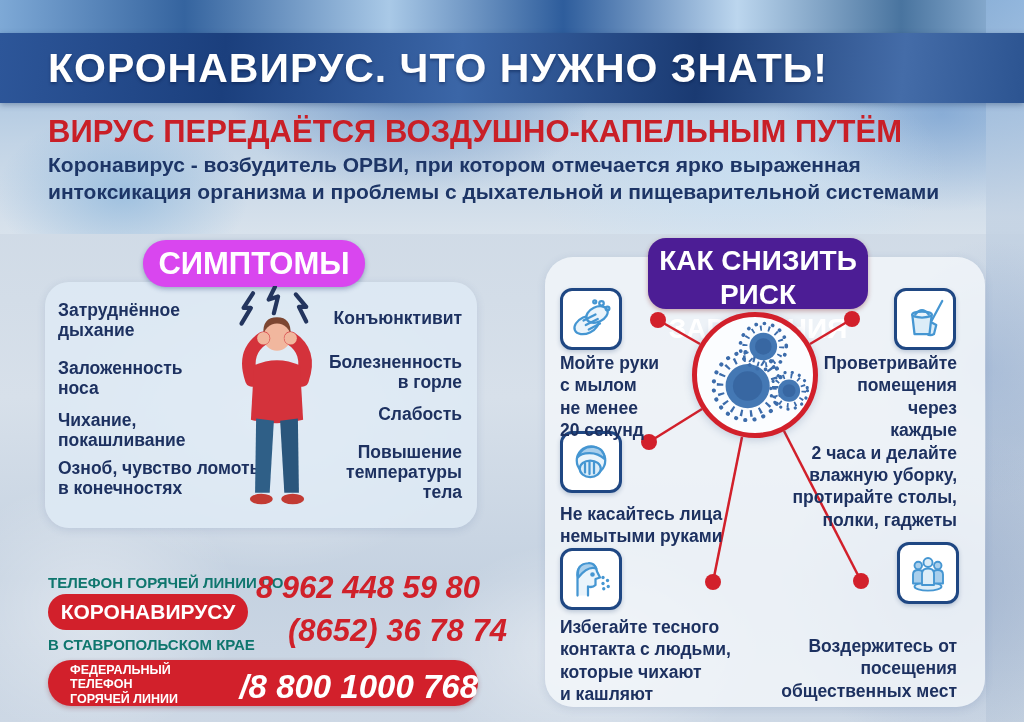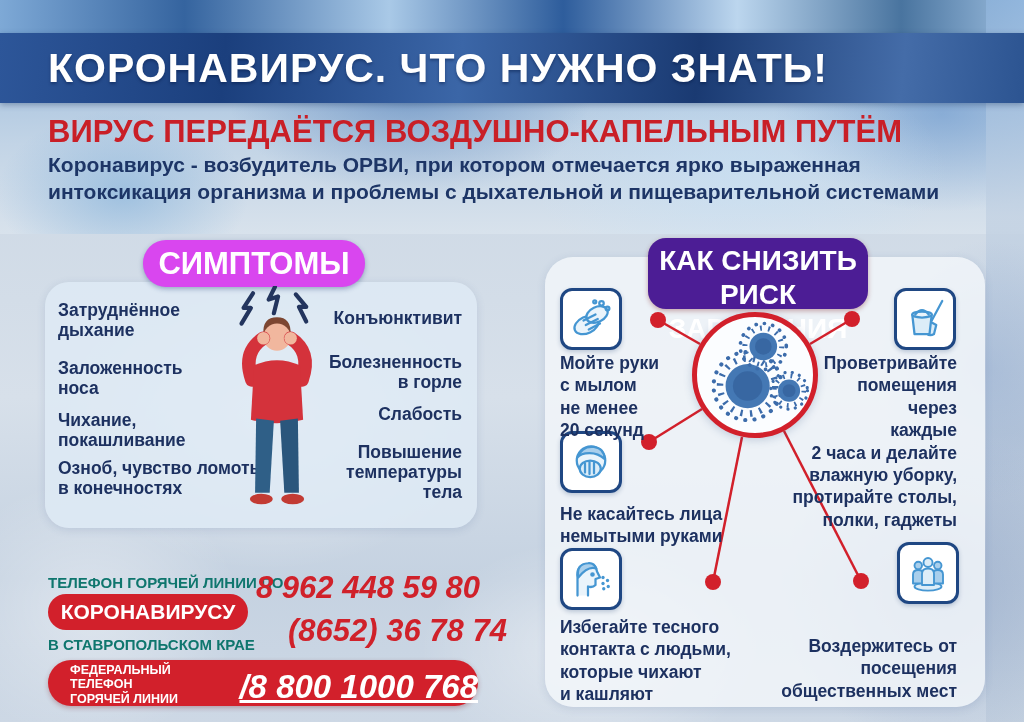--- a/index.html
+++ b/index.html
@@ -78,21 +78,21 @@
   .hl-line { position:absolute; color:#0f766e; font-weight:800; font-size:15px; white-space:nowrap; }
   .hl-1 { left:48px; top:574px; }
   .hl-2 { left:48px; top:636px; }
   .hl-badge { position:absolute; left:48px; top:594px; width:200px; height:36px; border-radius:18px;
     background:#d2202b; color:#ffffff; font-size:21px; font-weight:800; text-align:center; line-height:36px; }
   .hl-phone { position:absolute; color:#d0212a; font-size:31px; font-weight:800; font-style:italic; white-space:nowrap; }
   .hl-p1 { left:256px; top:570px; } .hl-p2 { left:256px; top:613px;margin-left:32px; }
   .fed-bar { position:absolute; left:48px; top:660px; width:430px; height:46px; border-radius:23px;
     background:#d2202b; display:flex; align-items:flex-end; box-shadow:0 2px 5px rgba(120,20,25,.3); }
   .fed-label { color:#ffffff; font-size:12.5px; font-weight:800; line-height:1.15; margin-left:22px; white-space:pre-line; }
-  .fed-phone { color:#ffffff; font-size:33px; font-weight:800; font-style:italic; margin-left:8px; white-space:nowrap;text-decoration:underline; }
+  .fed-phone { color:#ffffff; font-size:33px; font-weight:800; font-style:italic; margin-left:8px; white-space:nowrap; }
 </style>
 </head>
 <body>
 
 <div class="poster">
 
   <div class="bg-base"></div>
   <div class="bg-topstrip"></div>
   <div class="bg-photozone"></div>
   <div class="bg-rightstrip"></div>

